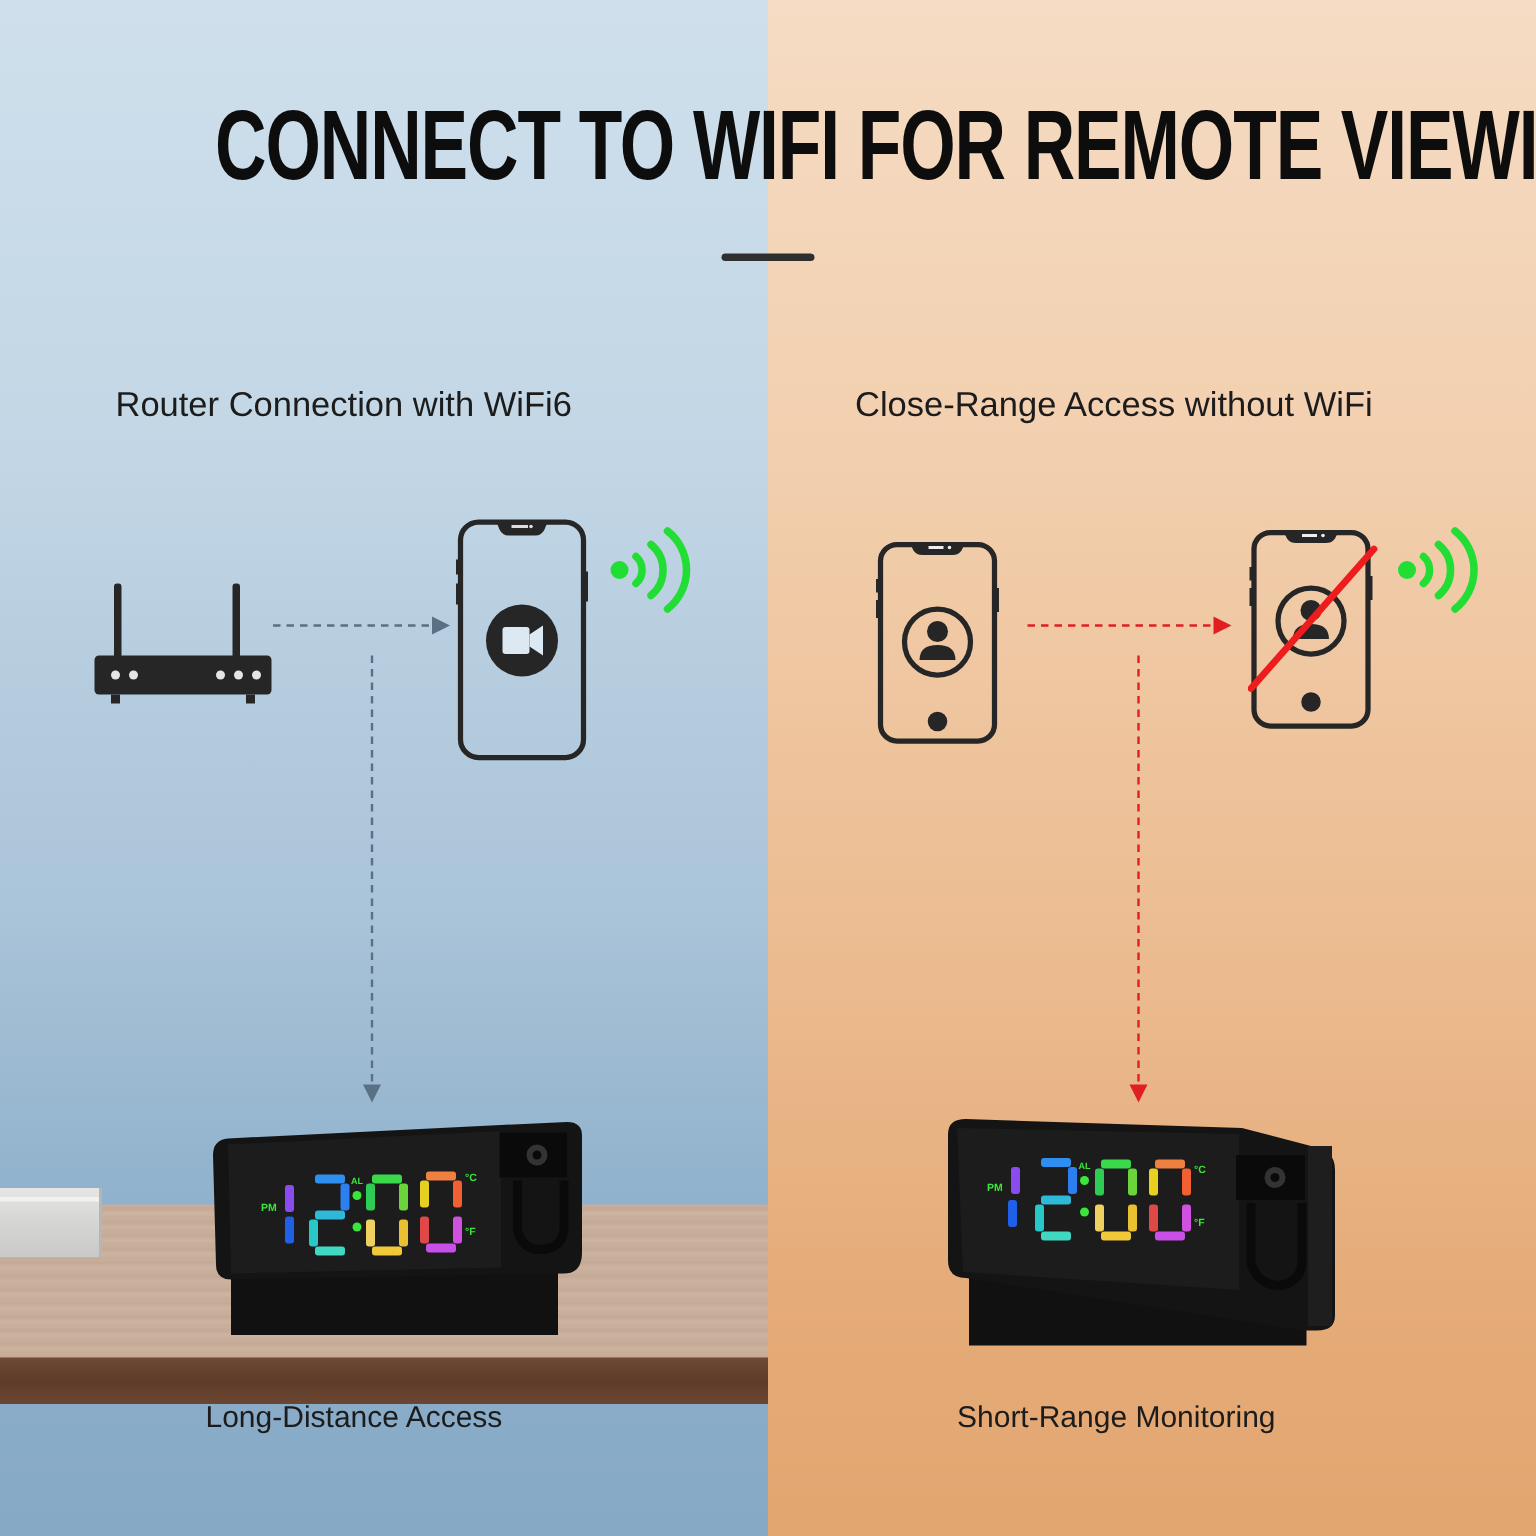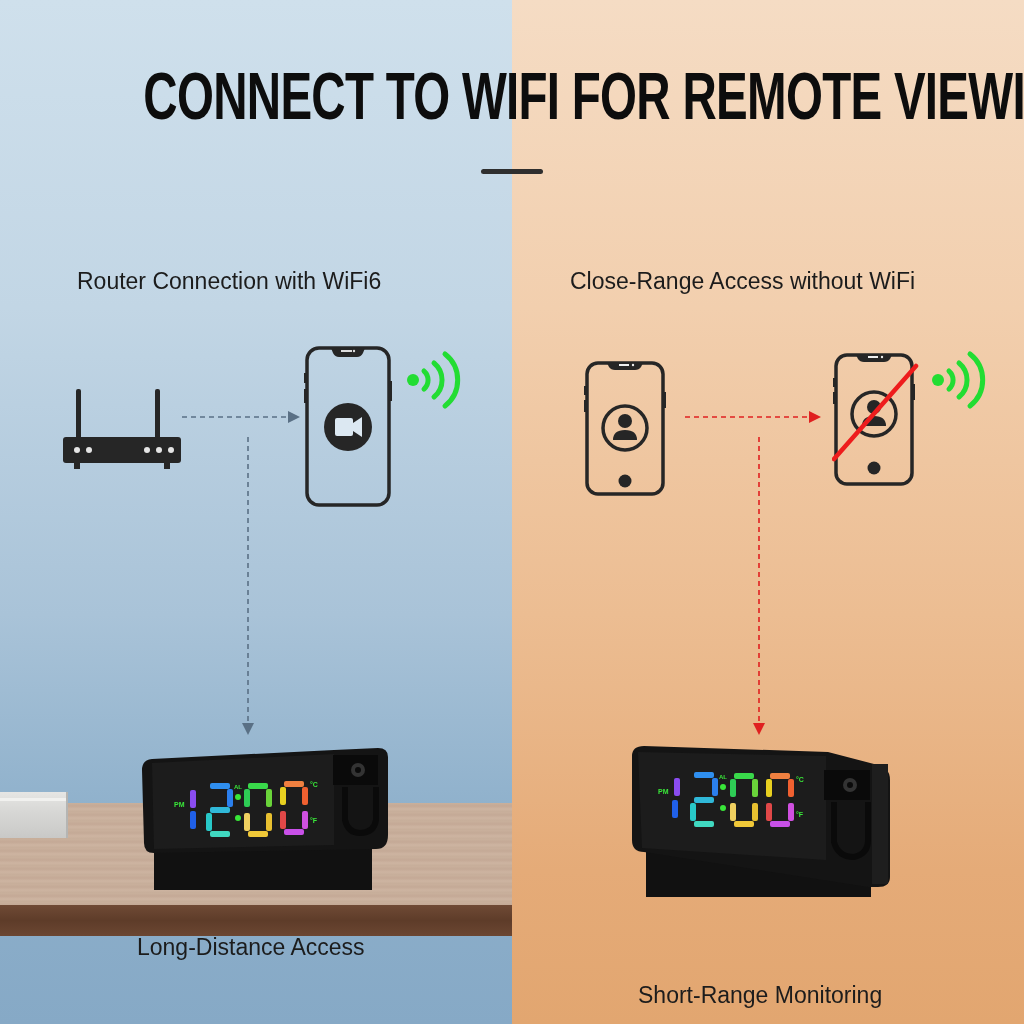--- a/index.html
+++ b/index.html
@@ -5,26 +5,26 @@
   html, body { margin:0; padding:0; }
   body { width:1024px; height:1024px; position:relative; overflow:hidden; font-family:"Liberation Sans", sans-serif; }
   .bg-left { position:absolute; left:0; top:0; width:512px; height:1024px;
     background: linear-gradient(180deg, #cfe0ec 0%, #c2d6e5 30%, #a9c3d8 60%, #8eb0cb 80%, #86a9c6 100%); }
   .bg-right { position:absolute; left:512px; top:0; width:512px; height:1024px;
     background: linear-gradient(180deg, #f5dcc4 0%, #f2cfae 30%, #ecbd92 60%, #e5ab78 85%, #e2a670 100%); }
   .title { position:absolute; left:0; top:58px; width:1024px; text-align:center;
     font-family:"Liberation Sans", sans-serif; font-weight:bold; font-size:66px; letter-spacing:-1px;
     color:#0d0d0d; transform:scaleX(0.72); transform-origin:center; white-space:nowrap; line-height:76px; }
   .divider { position:absolute; left:481px; top:169px; width:62px; height:5px; background:#2f2f2f; border-radius:3px; }
-  .subtitle { position:absolute; top:268px; font-size:23px; color:#1c1c1c; white-space:nowrap; }
+  .subtitle { position:absolute; top:256px; font-size:23px; color:#1c1c1c; white-space:nowrap; }
   .sub-left { left:77px; }
   .sub-right { left:570px; }
-  .caption { position:absolute; top:934px; font-size:23px; color:#1c1c1c; white-space:nowrap; }
+  .caption { position:absolute; top:934px; font-size:20px; color:#1c1c1c; white-space:nowrap; }
   .cap-left { left:137px; }
-  .cap-right { left:638px;margin-top:48px; }
+  .cap-right { left:638px; }
   .icon { position:absolute; }
   .desk-top { position:absolute; left:0; top:803px; width:512px; height:103px;
     background: repeating-linear-gradient(180deg, #c9b09c 0px, #c4a996 3px, #cdb4a1 6px, #c6ad99 9px); }
   .desk-edge { position:absolute; left:0; top:905px; width:512px; height:31px;
     background: linear-gradient(180deg, #6f4a35 0%, #5e3c29 50%, #6b4632 100%); }
   .book { position:absolute; left:0; top:792px; width:66px; height:46px;
     background: linear-gradient(180deg, #e6e6e4 0%, #d8d8d6 40%, #c9c9c7 100%); border-right:2px solid #b5b5b3; }
   .book::after { content:""; position:absolute; left:0; top:6px; width:66px; height:3px; background:#f1f1ef; }
 </style>
 </head>

